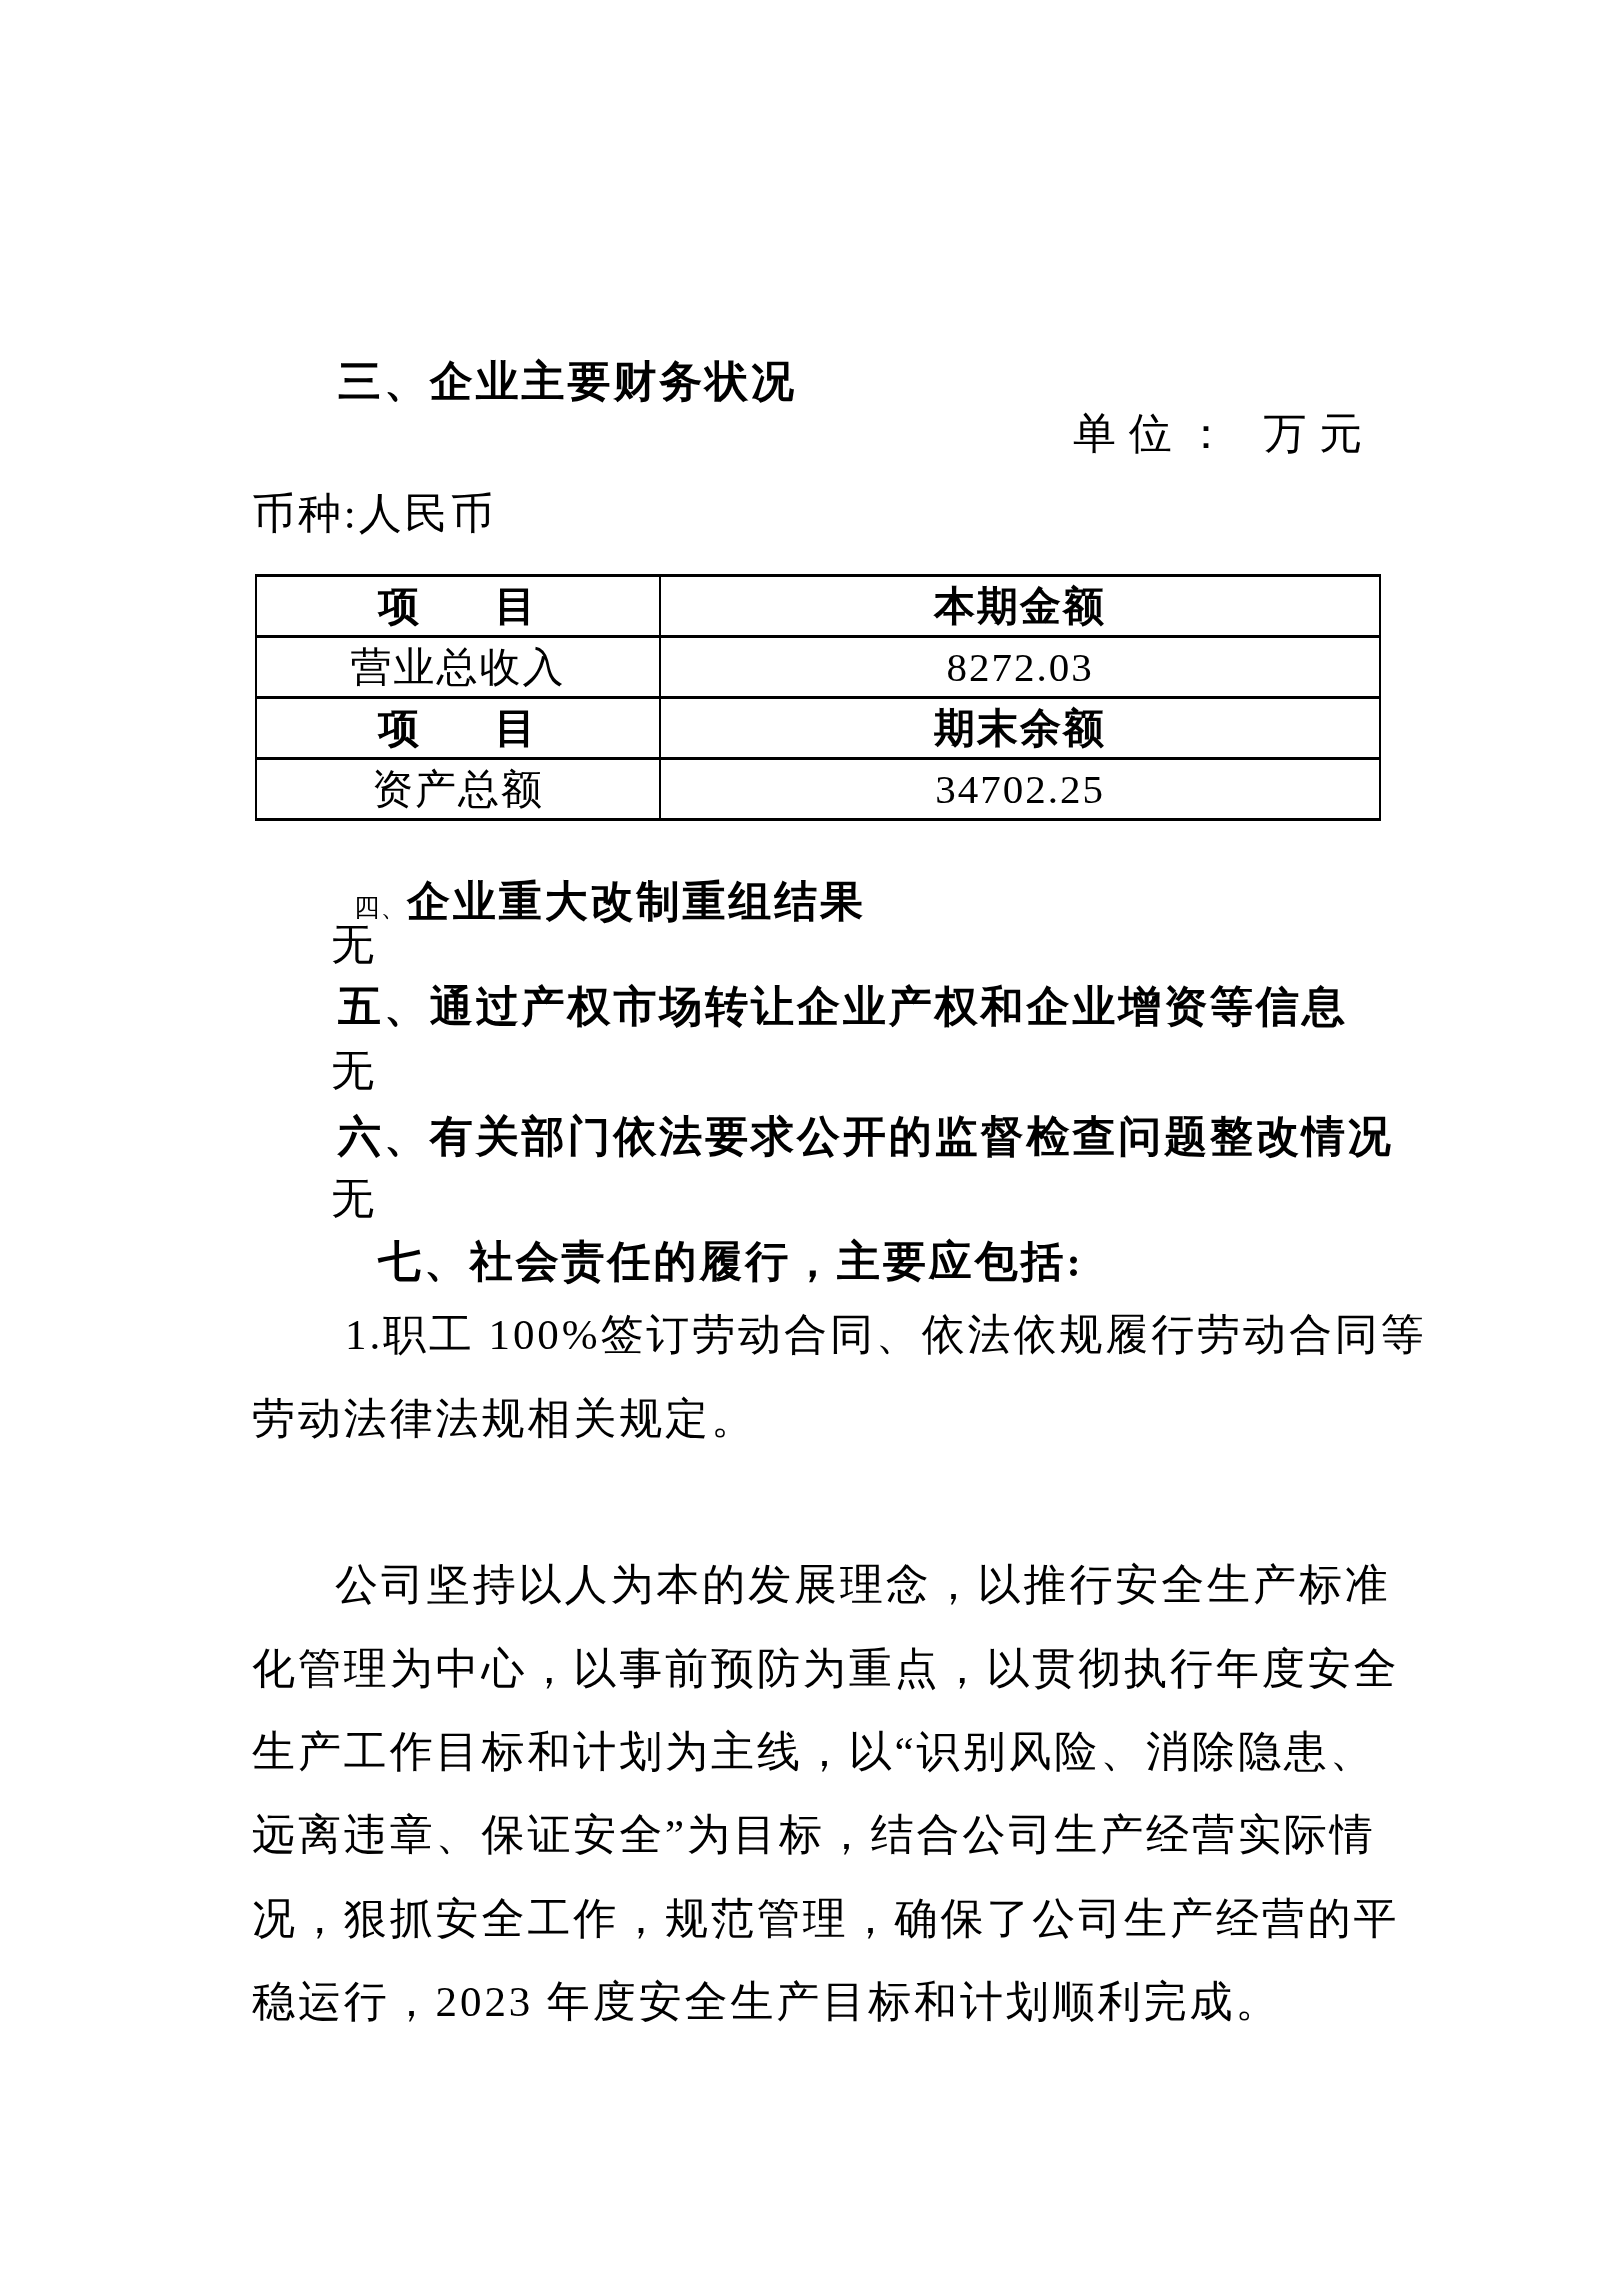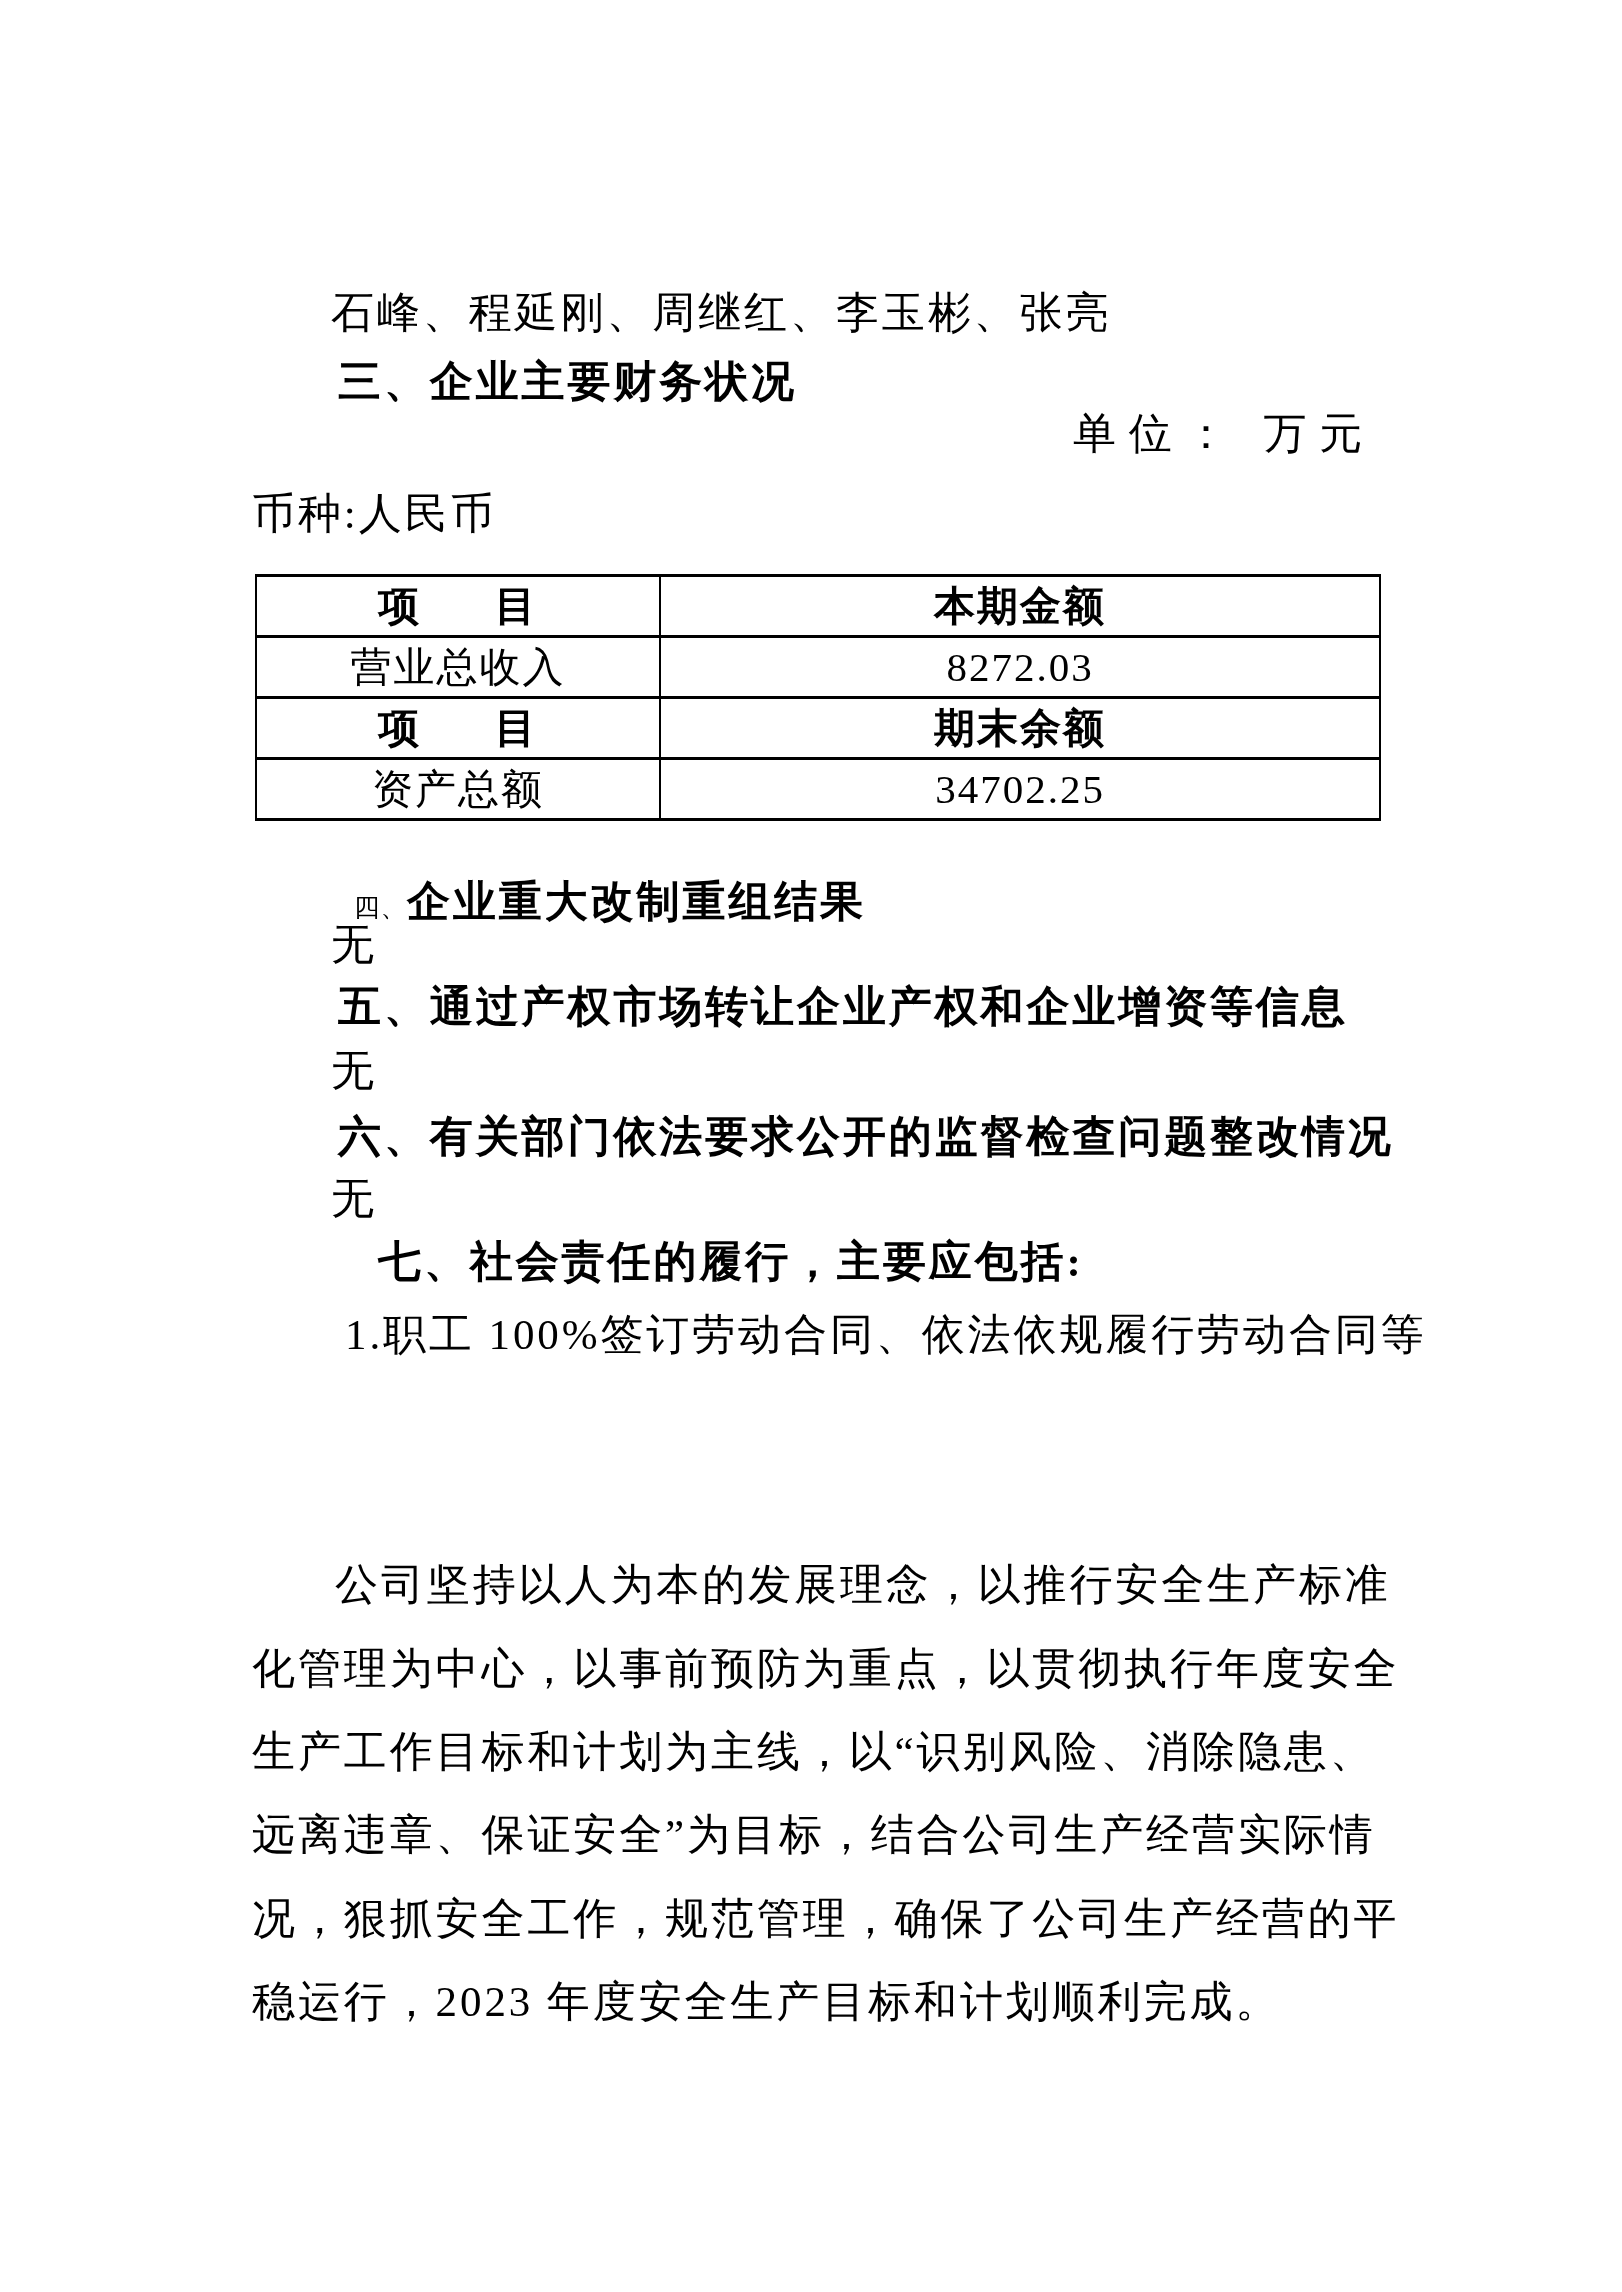--- a/index.html
+++ b/index.html
@@ -32,21 +32,20 @@
   table.fin tr.hdr td{font-weight:700;}
   .col-item{width:402px;}
   .col-val{width:718px;}
 </style>
 </head>
 <body>
 
 <div class="page">
 
 
-  <div class="abs body-size" style="left:331px;top:286px;">石峰、程延刚、周继红、李玉彬、张亮</div>
 
   <div class="abs bold-heading" style="left:338px;top:355px;">三、企业主要财务状况</div>
 
   <div class="abs unit-line" style="left:252px;top:407px;width:1123px;">单位： 万元</div>
 
   <div class="abs body-size" style="left:252px;top:487px;">币种:人民币</div>
 
   <table class="fin">
     <tbody>
         <tr class="hdr">
@@ -75,20 +74,21 @@
 
   <div class="abs bold-heading" style="left:338px;top:980px;">五、通过产权市场转让企业产权和企业增资等信息</div>
   <div class="abs none-text" style="left:331px;top:1044px;">无</div>
 
   <div class="abs bold-heading" style="left:338px;top:1110px;">六、有关部门依法要求公开的监督检查问题整改情况</div>
   <div class="abs none-text" style="left:331px;top:1172px;">无</div>
 
   <div class="abs bold-heading" style="left:338px;top:1235px;margin-left:40px;">七、社会责任的履行，主要应包括:</div>
 
   <div class="abs body-size" style="left:345px;top:1308px;">1.职工 100%签订劳动合同、依法依规履行劳动合同等</div>
+  <div class="abs body-size" style="left:252px;top:1392px;">劳动法律法规相关规定。</div>
   <div class="abs body-size" style="left:335px;top:1558px;">公司坚持以人为本的发展理念，以推行安全生产标准</div>
   <div class="abs body-size" style="left:252px;top:1642px;">化管理为中心，以事前预防为重点，以贯彻执行年度安全</div>
   <div class="abs body-size" style="left:252px;top:1808px;">远离违章、保证安全”为目标，结合公司生产经营实际情</div>
   <div class="abs body-size" style="left:252px;top:1725px;">生产工作目标和计划为主线，以“识别风险、消除隐患、</div>
   <div class="abs body-size" style="left:252px;top:1892px;">况，狠抓安全工作，规范管理，确保了公司生产经营的平</div>
   <div class="abs body-size" style="left:252px;top:1975px;">稳运行，2023 年度安全生产目标和计划顺利完成。</div>
 
 </div>
 
 

